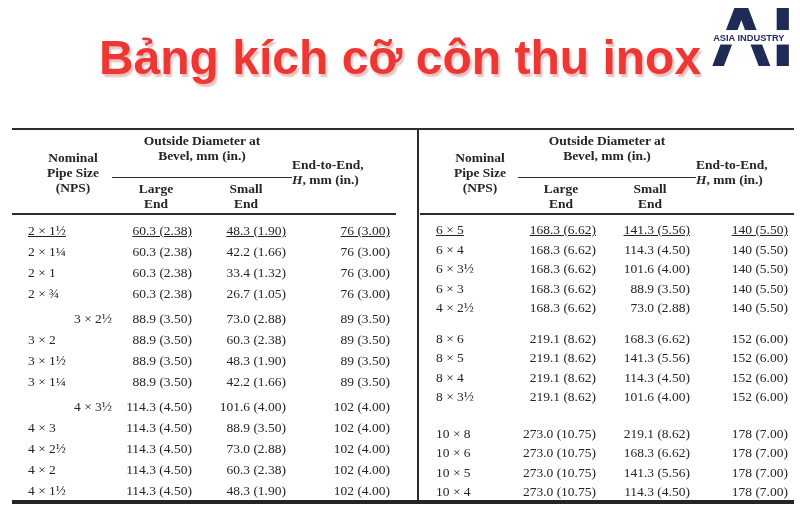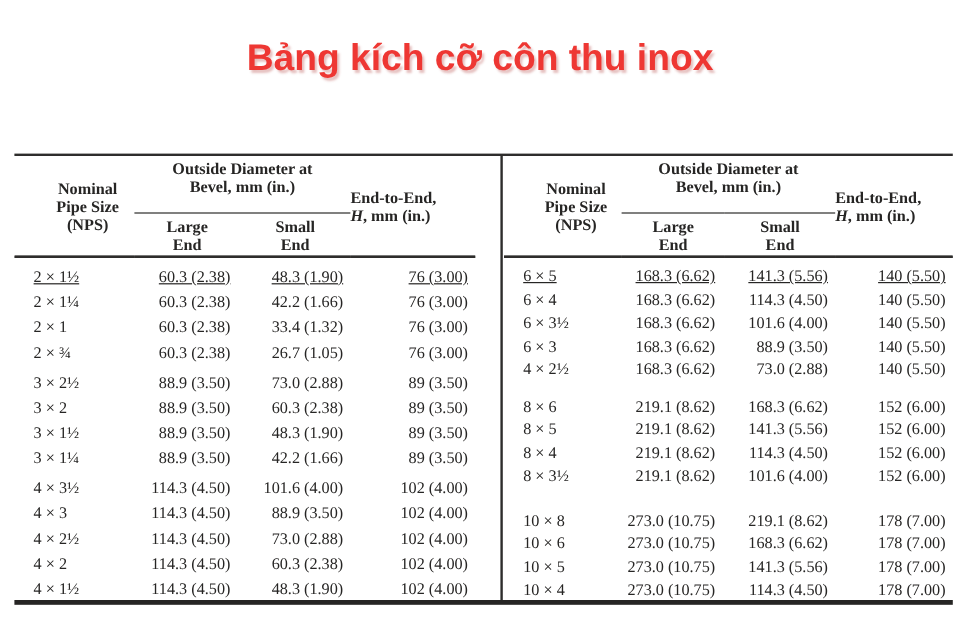--- a/index.html
+++ b/index.html
@@ -2,21 +2,21 @@
 <html><head>
 <meta charset="utf-8">
 <style>
   html,body{margin:0;padding:0;background:#fff;}
   .page{position:relative;width:800px;height:520px;background:#ffffff;overflow:hidden;
         font-family:"Liberation Serif","DejaVu Serif",serif;}
 
   
   .title{position:absolute;top:30px;left:0;width:100%;text-align:center;margin:0;
          font-family:"Liberation Sans","DejaVu Sans",sans-serif;
-         font-size:31px;font-weight:bold;color:#ee3733;
+         font-size:48px;font-weight:bold;color:#ee3733;
          text-shadow:2px 3px 2px rgba(160,25,22,0.28);letter-spacing:0px;}
 
   
   .logo{position:absolute;top:8px;right:6px;width:88px;height:58px;}
   .logo svg{width:100%;height:100%;}
 
   
   .tables{position:absolute;left:12px;top:128px;width:782px;height:376px;
           box-sizing:border-box;border-top:2px solid #2e2d2c;border-bottom:4px solid #262524;
           display:flex;align-items:stretch;overflow:hidden;}
@@ -37,32 +37,41 @@
   th.e2e-h{text-align:left;padding-right:5px;}
   th.nps-h,th.sub-h,th.e2e-h{border-bottom:2px solid #2e2d2c;}
 
   tbody td{height:21px;padding:0;white-space:nowrap;}
   table.rt tbody td{height:19.5px;}
   td.nps{text-align:left;padding-left:16px;}
   td.num{text-align:right;padding-right:8px;}
   td.sm{padding-right:6px;}
   td.e2e{padding-right:6px;}
   tr.first td{padding-top:5px;text-decoration:underline;}
-  tr.gap-sm td{padding-top:4px;}
+  tr.gap-sm td{padding-top:4px;text-align:right;}
   tr.gap-md td{padding-top:11px;}
   tr.gap-lg td{padding-top:17px;}
   i{font-style:italic;}
 </style>
 </head>
 <body>
 
 <div class="page">
 
   <h1 class="title">Bảng kích cỡ côn thu inox</h1>
 
+  <div class="logo">
+    <svg viewBox="0 0 150 100">
+      <polygon points="10,100 30,100 68,0 48,0" fill="#1e2b57"></polygon>
+      <polygon points="52,0 72,0 110,100 90,100" fill="#1e2b57"></polygon>
+      <rect x="121" y="0" width="21" height="100" fill="#1e2b57"></rect>
+      <rect x="0" y="38" width="150" height="25" fill="#ffffff"></rect>
+      <text x="73" y="57" text-anchor="middle" fill="#1e2b57" font-family="Liberation Sans, DejaVu Sans, sans-serif" font-weight="bold" font-size="16">ASIA INDUSTRY</text>
+    </svg>
+  </div>
 
   <div class="tables">
 
     <table class="size-table lt">
       <colgroup>
           <col style="width:100px">
           <col style="width:88px">
           <col style="width:92px">
           <col style="width:104px">
         </colgroup>

